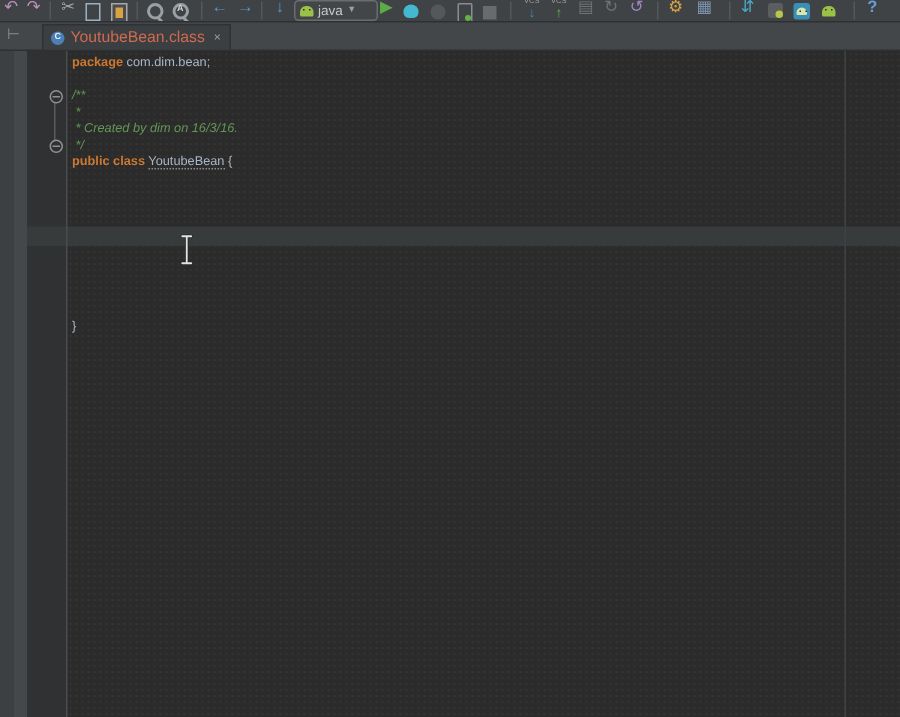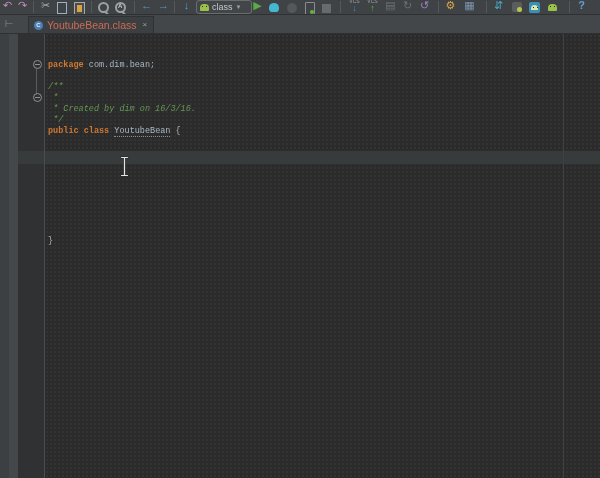--- a/index.html
+++ b/index.html
@@ -58,22 +58,22 @@
   .stripe2{position:absolute;left:9px;top:0;width:9px;height:100%;background:#45484a;}
   .gutter{position:absolute;left:18px;top:0;width:26px;height:100%;background:#2f3132;}
   .gutterline{position:absolute;left:44px;top:0;width:1px;height:100%;background:#4a4d4f;z-index:4;}
   .codebg{position:absolute;left:45px;top:0;width:555px;height:100%;background:#2b2b2b;
     background-image:radial-gradient(rgba(205,195,165,0.05) 0.8px, transparent 1.1px);background-size:4px 4px;}
   .marginline{position:absolute;left:563px;top:0;width:1px;height:100%;background:#3e4245;z-index:3;}
   .caretrow{position:absolute;left:18px;top:117px;width:582px;height:13px;background:#383b3c;z-index:1;}
   .fold{position:absolute;width:7px;height:7px;border:1px solid #8f9295;border-radius:50%;z-index:5;background:#2f3132;}
   .fold::after{content:"";position:absolute;left:1px;top:3px;width:5px;height:1px;background:#8f9295;}
   .foldline{position:absolute;left:36px;width:1px;background:#5a5d5f;z-index:4;}
-  .code{position:absolute;left:48px;top:2px;z-index:2;font-family:Liberation Mono, monospace;
-        font-size:8.5px;line-height:11px;white-space:pre;margin-top:24px;}
+  .code{position:absolute;left:48px;top:2px;z-index:2;font-family:Liberation Sans, sans-serif;
+        font-size:8.5px;line-height:11px;white-space:pre;}
   .cl{height:11px;}
   .t-k{color:#cc7832;font-weight:bold;}
   .t-p{color:#a9b7c6;}
   .t-c{color:#629755;font-style:italic;}
   .t-u{color:#a9b7c6;border-bottom:1px dotted #8a8d8f;}
   .ibeam{position:absolute;left:119px;top:122px;z-index:6;}
 </style>
 </head>
 <body>
 
@@ -92,21 +92,21 @@
         <span class="magA">A</span>
       </span>
     <span class="tbsep" style="left:134px"></span>
     <span class="tbi" style="left:139px;color:#4f9bd6">←</span>
     <span class="tbi" style="left:156px;color:#4f9bd6">→</span>
     <span class="tbsep" style="left:174px"></span>
     <span class="tbi" style="left:179px;color:#4f9bd6">↓</span>
 
     <span class="combo">
       <span class="droid" style="position:relative"></span>
-      <span class="lbl">class</span>
+      <span class="lbl">java</span>
       <span class="car">▼</span>
     </span>
 
     <span class="tbi" style="left:250px;color:#5dab46">▶</span>
     <span class="ic ic-debug" style="left:269px"></span>
     <span class="ic ic-cov" style="left:287px"></span>
     <span class="ic ic-attach" style="left:305px"></span>
     <span class="ic ic-stop" style="left:322px"></span>
     <span class="tbsep" style="left:340px"></span>
 

